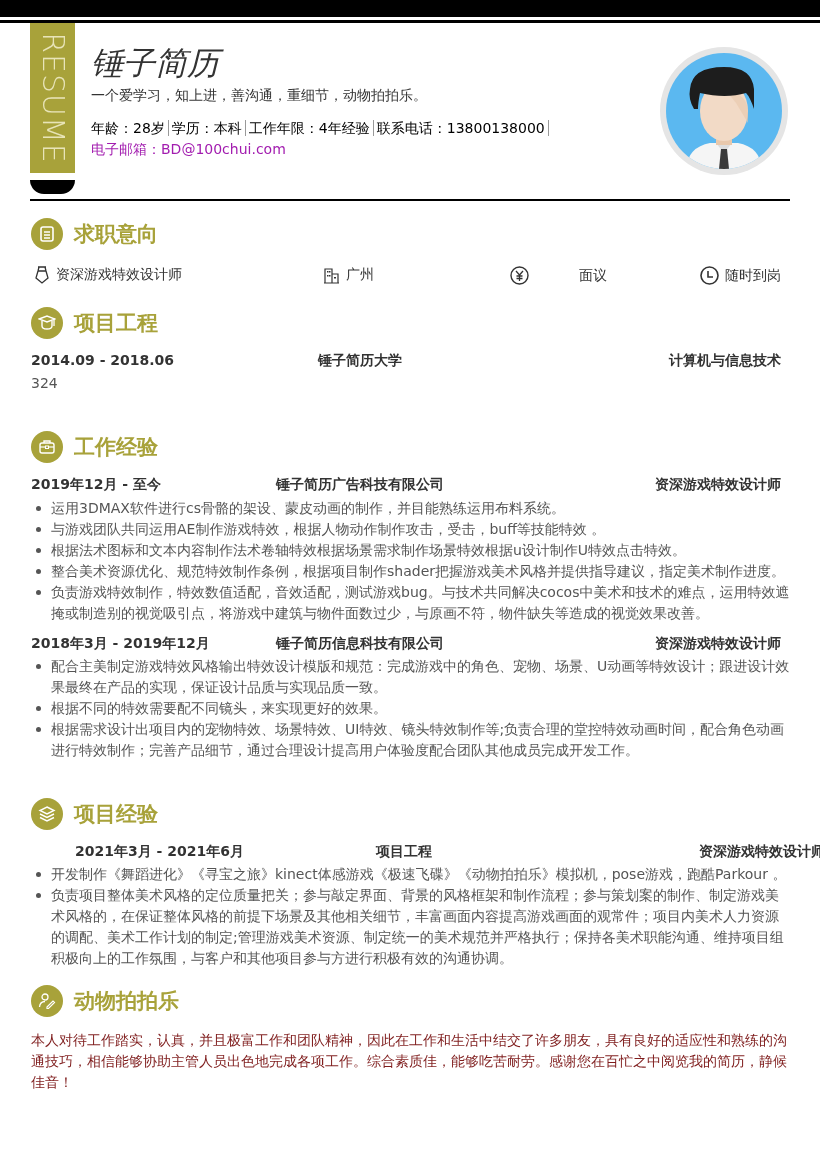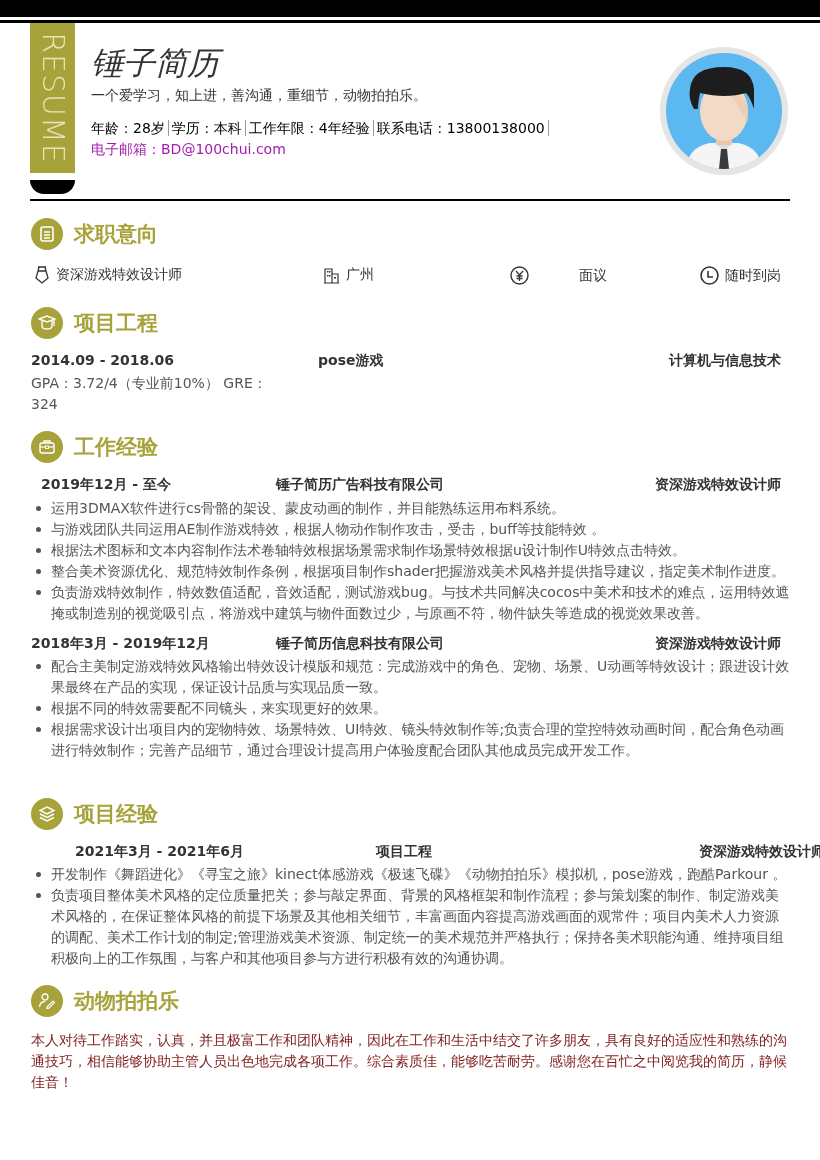--- a/index.html
+++ b/index.html
@@ -128,41 +128,40 @@
     <svg width="18" height="18" viewBox="0 0 18 18">
         <path d="M1 5 L9 2 L17 5 L9 8 Z" fill="none" stroke="#fff" stroke-width="1.4"></path>
         <path d="M4 6.5 L4 12 Q4 15 9 15 Q14 15 14 12 L14 6.5" fill="none" stroke="#fff" stroke-width="1.4"></path>
         <line x1="16" y1="5" x2="16" y2="12" stroke="#fff" stroke-width="1.3"></line>
       </svg>
   </div>
   <div class="section-title">项目工程</div>
 </div>
 <div class="row-head" style="top:352px;">
   <span style="left:0;">2014.09 - 2018.06</span>
-  <span style="left:287px;">pose游戏</span>
+  <span style="left:287px;">锤子简历大学</span>
   <span style="right:0;">计算机与信息技术</span>
 </div>
 <div class="plain" style="top:373px;">
-  <div>GPA：3.72/4（专业前10%） GRE：</div>
   <div>324</div>
 </div>
 
 <div class="section-head" style="top:430px;">
   <div class="section-icon">
     <svg width="18" height="18" viewBox="0 0 18 18">
         <rect x="2" y="5" width="14" height="10" rx="2" fill="none" stroke="#fff" stroke-width="1.4"></rect>
         <path d="M6 5 L6 3 L12 3 L12 5" fill="none" stroke="#fff" stroke-width="1.4"></path>
         <path d="M2 9 L16 9" stroke="#fff" stroke-width="1.2"></path>
         <rect x="7.5" y="8" width="3" height="2.5" fill="#a8a23a" stroke="#fff" stroke-width="1"></rect>
       </svg>
   </div>
   <div class="section-title">工作经验</div>
 </div>
 <div class="row-head" style="top:476px;">
-  <span style="left:10px;">2019年12月 - 至今</span>
+  <span style="left:0;">2019年12月 - 至今</span>
   <span style="left:245px;">锤子简历广告科技有限公司</span>
   <span style="right:0;">资深游戏特效设计师</span>
 </div>
 <ul class="bullets" style="top:498px;">
   <li>运用3DMAX软件进行cs骨骼的架设、蒙皮动画的制作，并目能熟练运用布料系统。</li>
   <li>与游戏团队共同运用AE制作游戏特效，根据人物动作制作攻击，受击，buff等技能特效 。</li>
   <li>根据法术图标和文本内容制作法术卷轴特效根据场景需求制作场景特效根据u设计制作U特效点击特效。</li>
   <li>整合美术资源优化、规范特效制作条例，根据项目制作shader把握游戏美术风格并提供指导建议，指定美术制作进度。</li>
   <li>负责游戏特效制作，特效数值适配，音效适配，测试游戏bug。与技术共同解决cocos中美术和技术的难点，运用特效遮掩或制造别的视觉吸引点，将游戏中建筑与物件面数过少，与原画不符，物件缺失等造成的视觉效果改善。</li>
 </ul>

